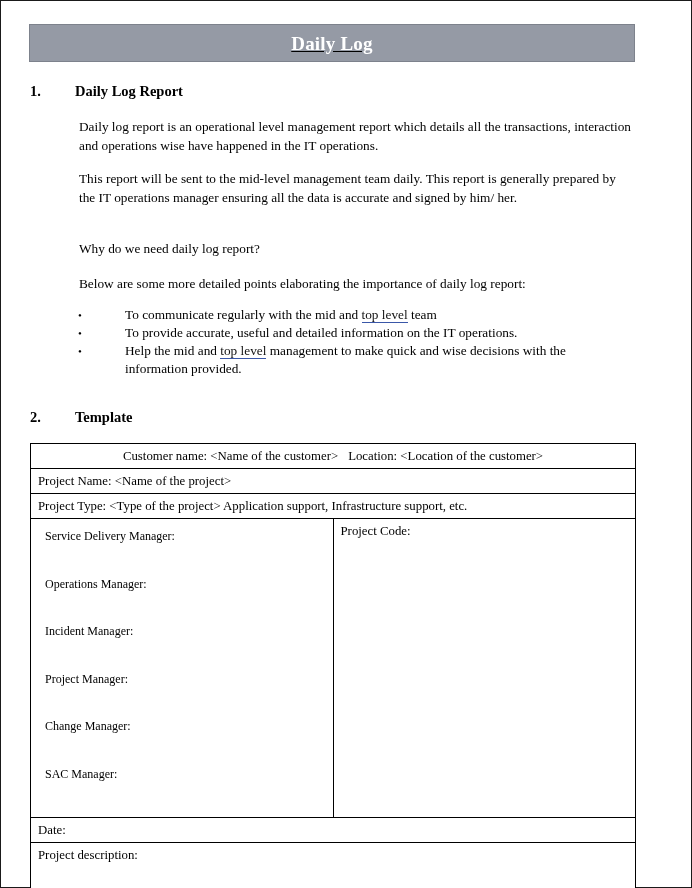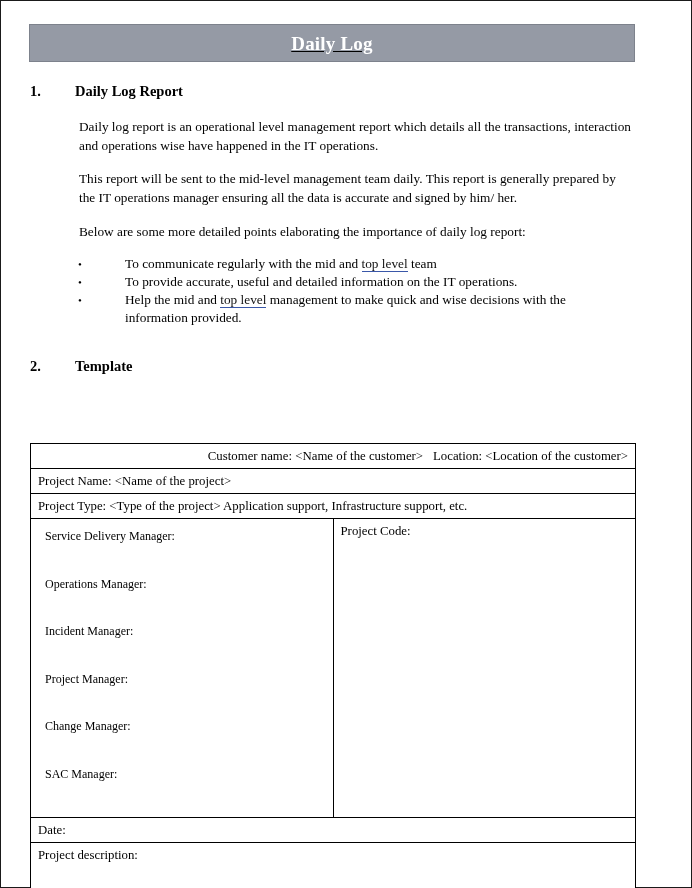--- a/index.html
+++ b/index.html
@@ -122,21 +122,21 @@
     border: 1px solid #000000;
     font-size: 12.8px;
     line-height: 16px;
     padding: 4px 7px 4px 7px;
     vertical-align: top;
     background: #ffffff;
   }
   td.row-line { height: 15px; }
   .cellflex {
     display: flex;
-    justify-content: flex-end;
+    justify-content: center;
     gap: 10px;
   }
   td.managers {
     height: 254px;
     padding: 0;
   }
   .mgr-list {
     padding: 5px 7px 0 7px;
   }
   .mgr-item {
@@ -162,20 +162,21 @@
 
   <div class="content">
 
     <div class="heading" id="heading-1">
       <span class="num">1.</span>
       <span class="htext">Daily Log Report</span>
     </div>
 
     <p class="para" id="para-intro">Daily log report is an operational level management report which details all the transactions, interaction and operations wise have happened in the IT operations.</p>
     <p class="para" id="para-sent">This report will be sent to the mid-level management team daily. This report is generally prepared by the IT operations manager ensuring all the data is accurate and signed by him/ her.</p>
+    <p class="para" id="para-why">Why do we need daily log report?</p>
     <p class="para" id="para-below">Below are some more detailed points elaborating the importance of daily log report:</p>
 
     <ul class="bullets">
       <li>
         <span class="marker">•</span>
         <span class="btext"><span>To communicate regularly with the mid and </span><a class="link" href="#">top level</a><span> team</span></span>
       </li>
       <li>
         <span class="marker">•</span>
         <span class="btext"><span>To provide accurate, useful and detailed information on the IT operations.</span></span>

